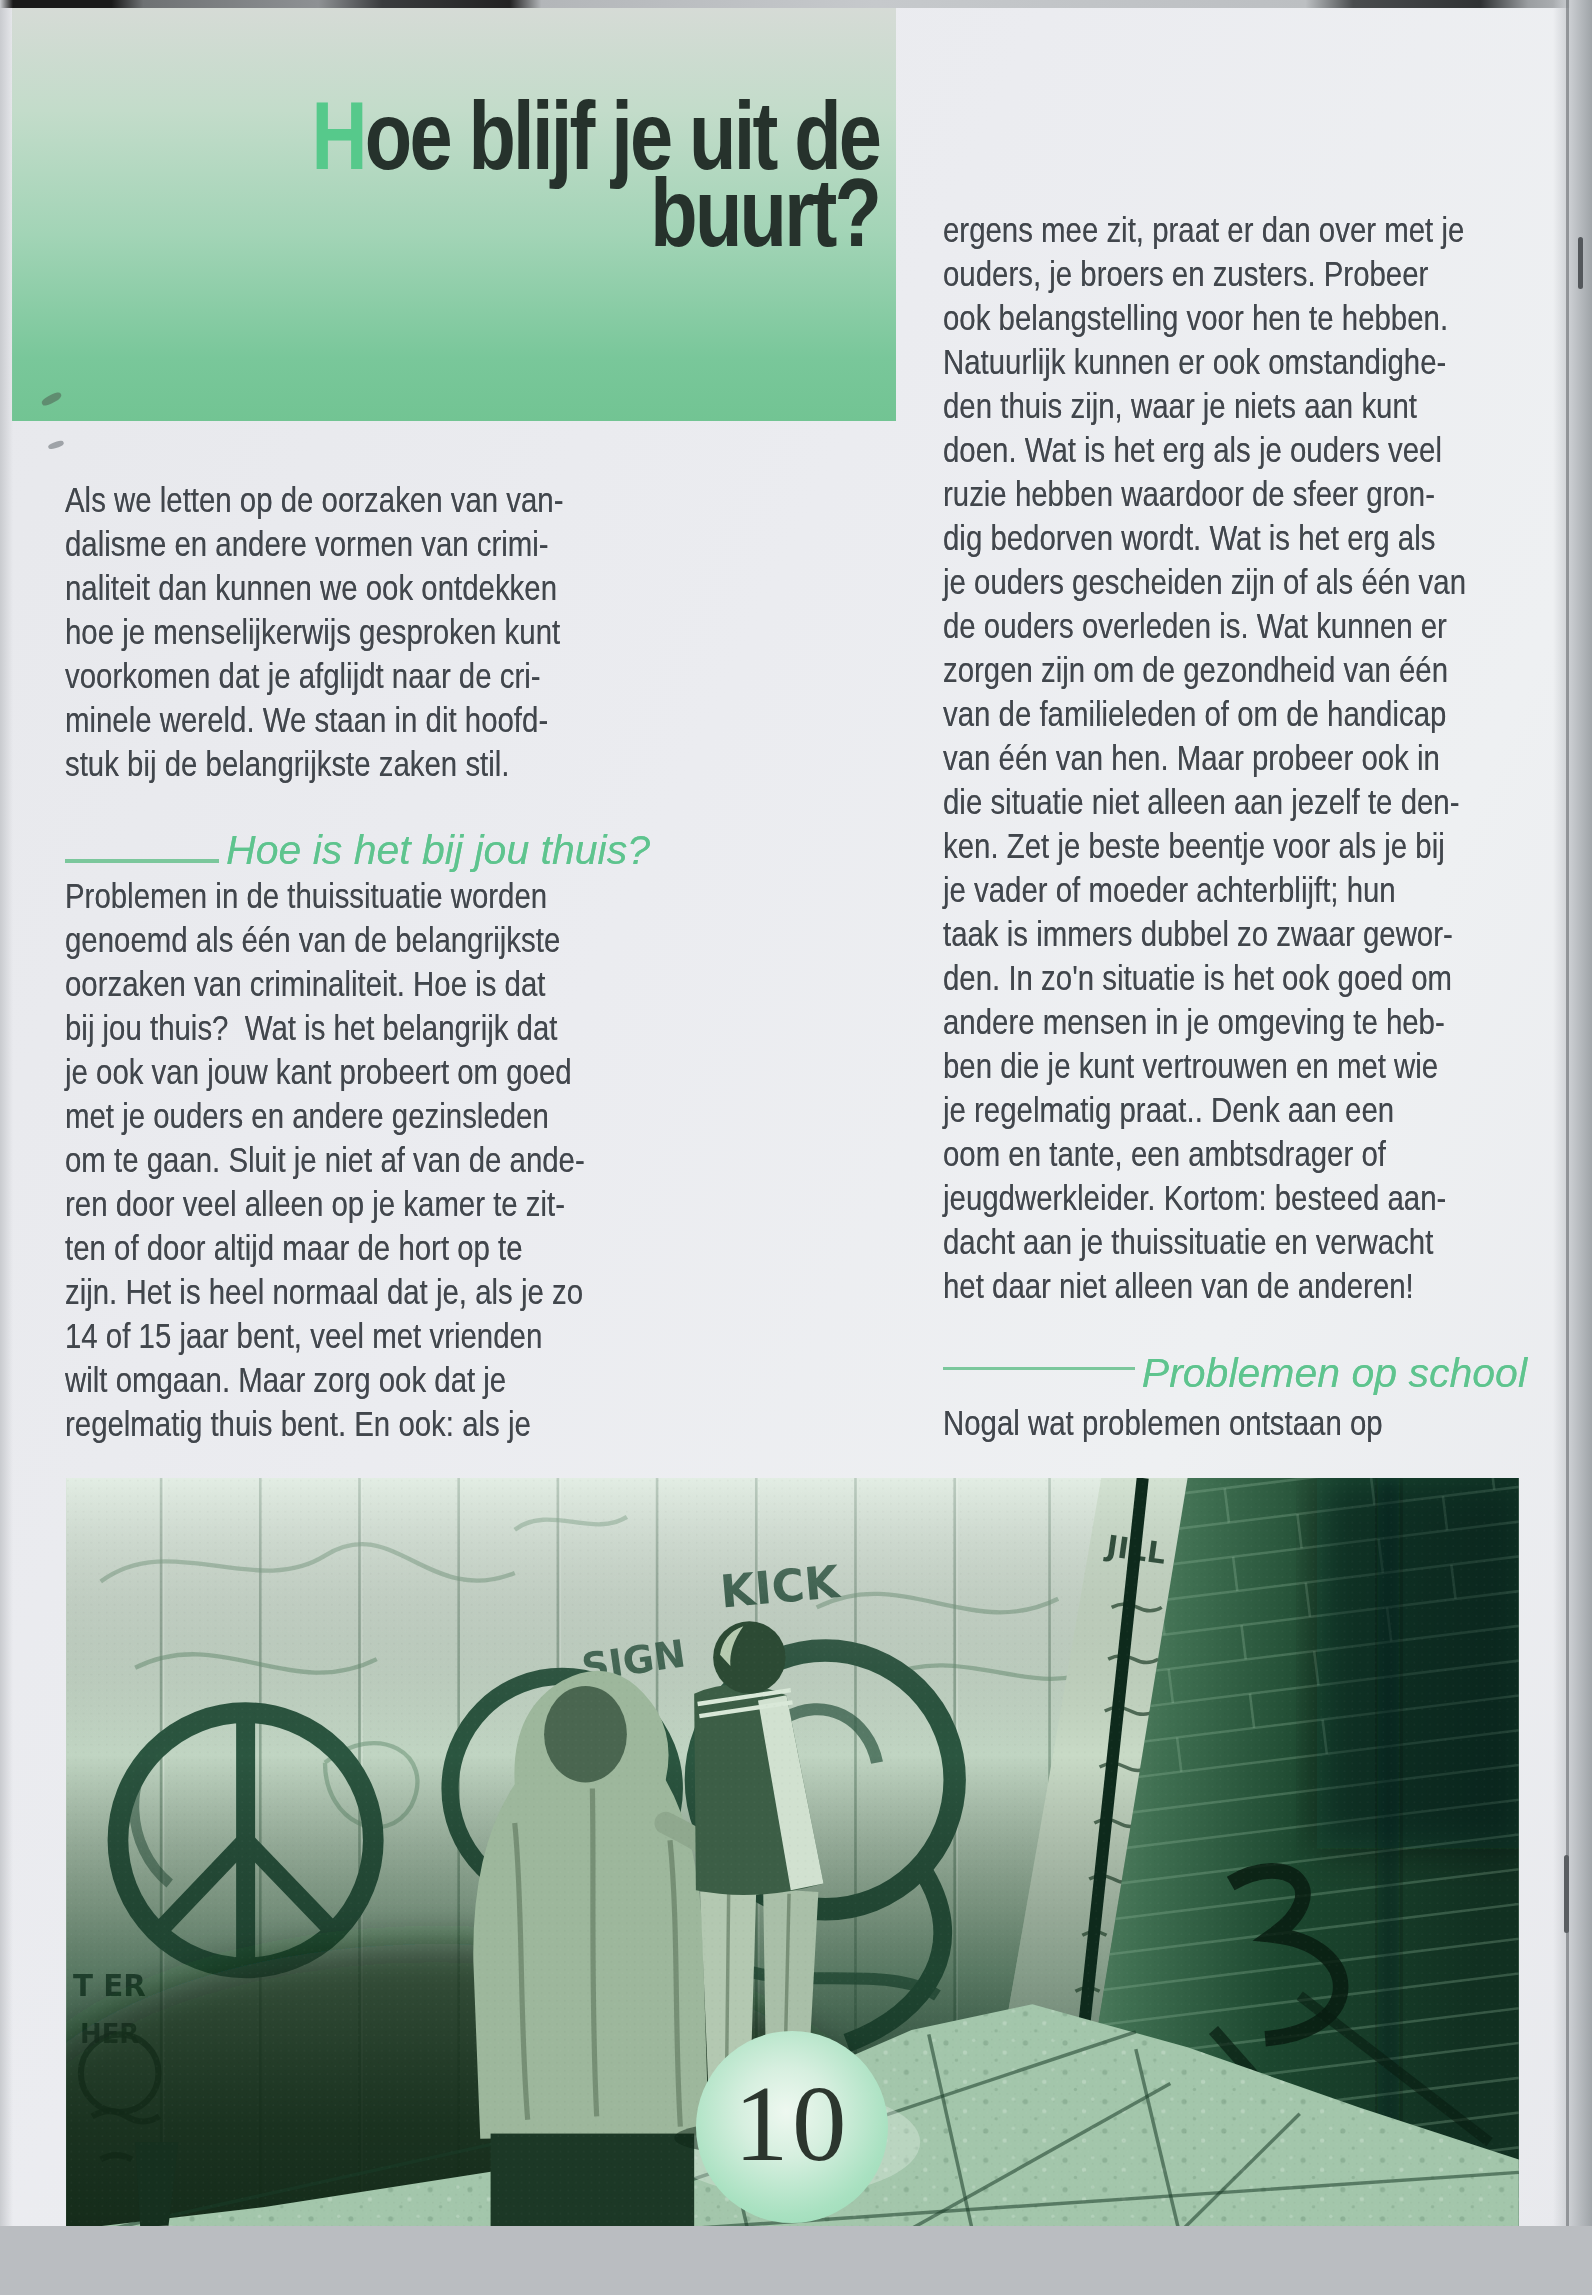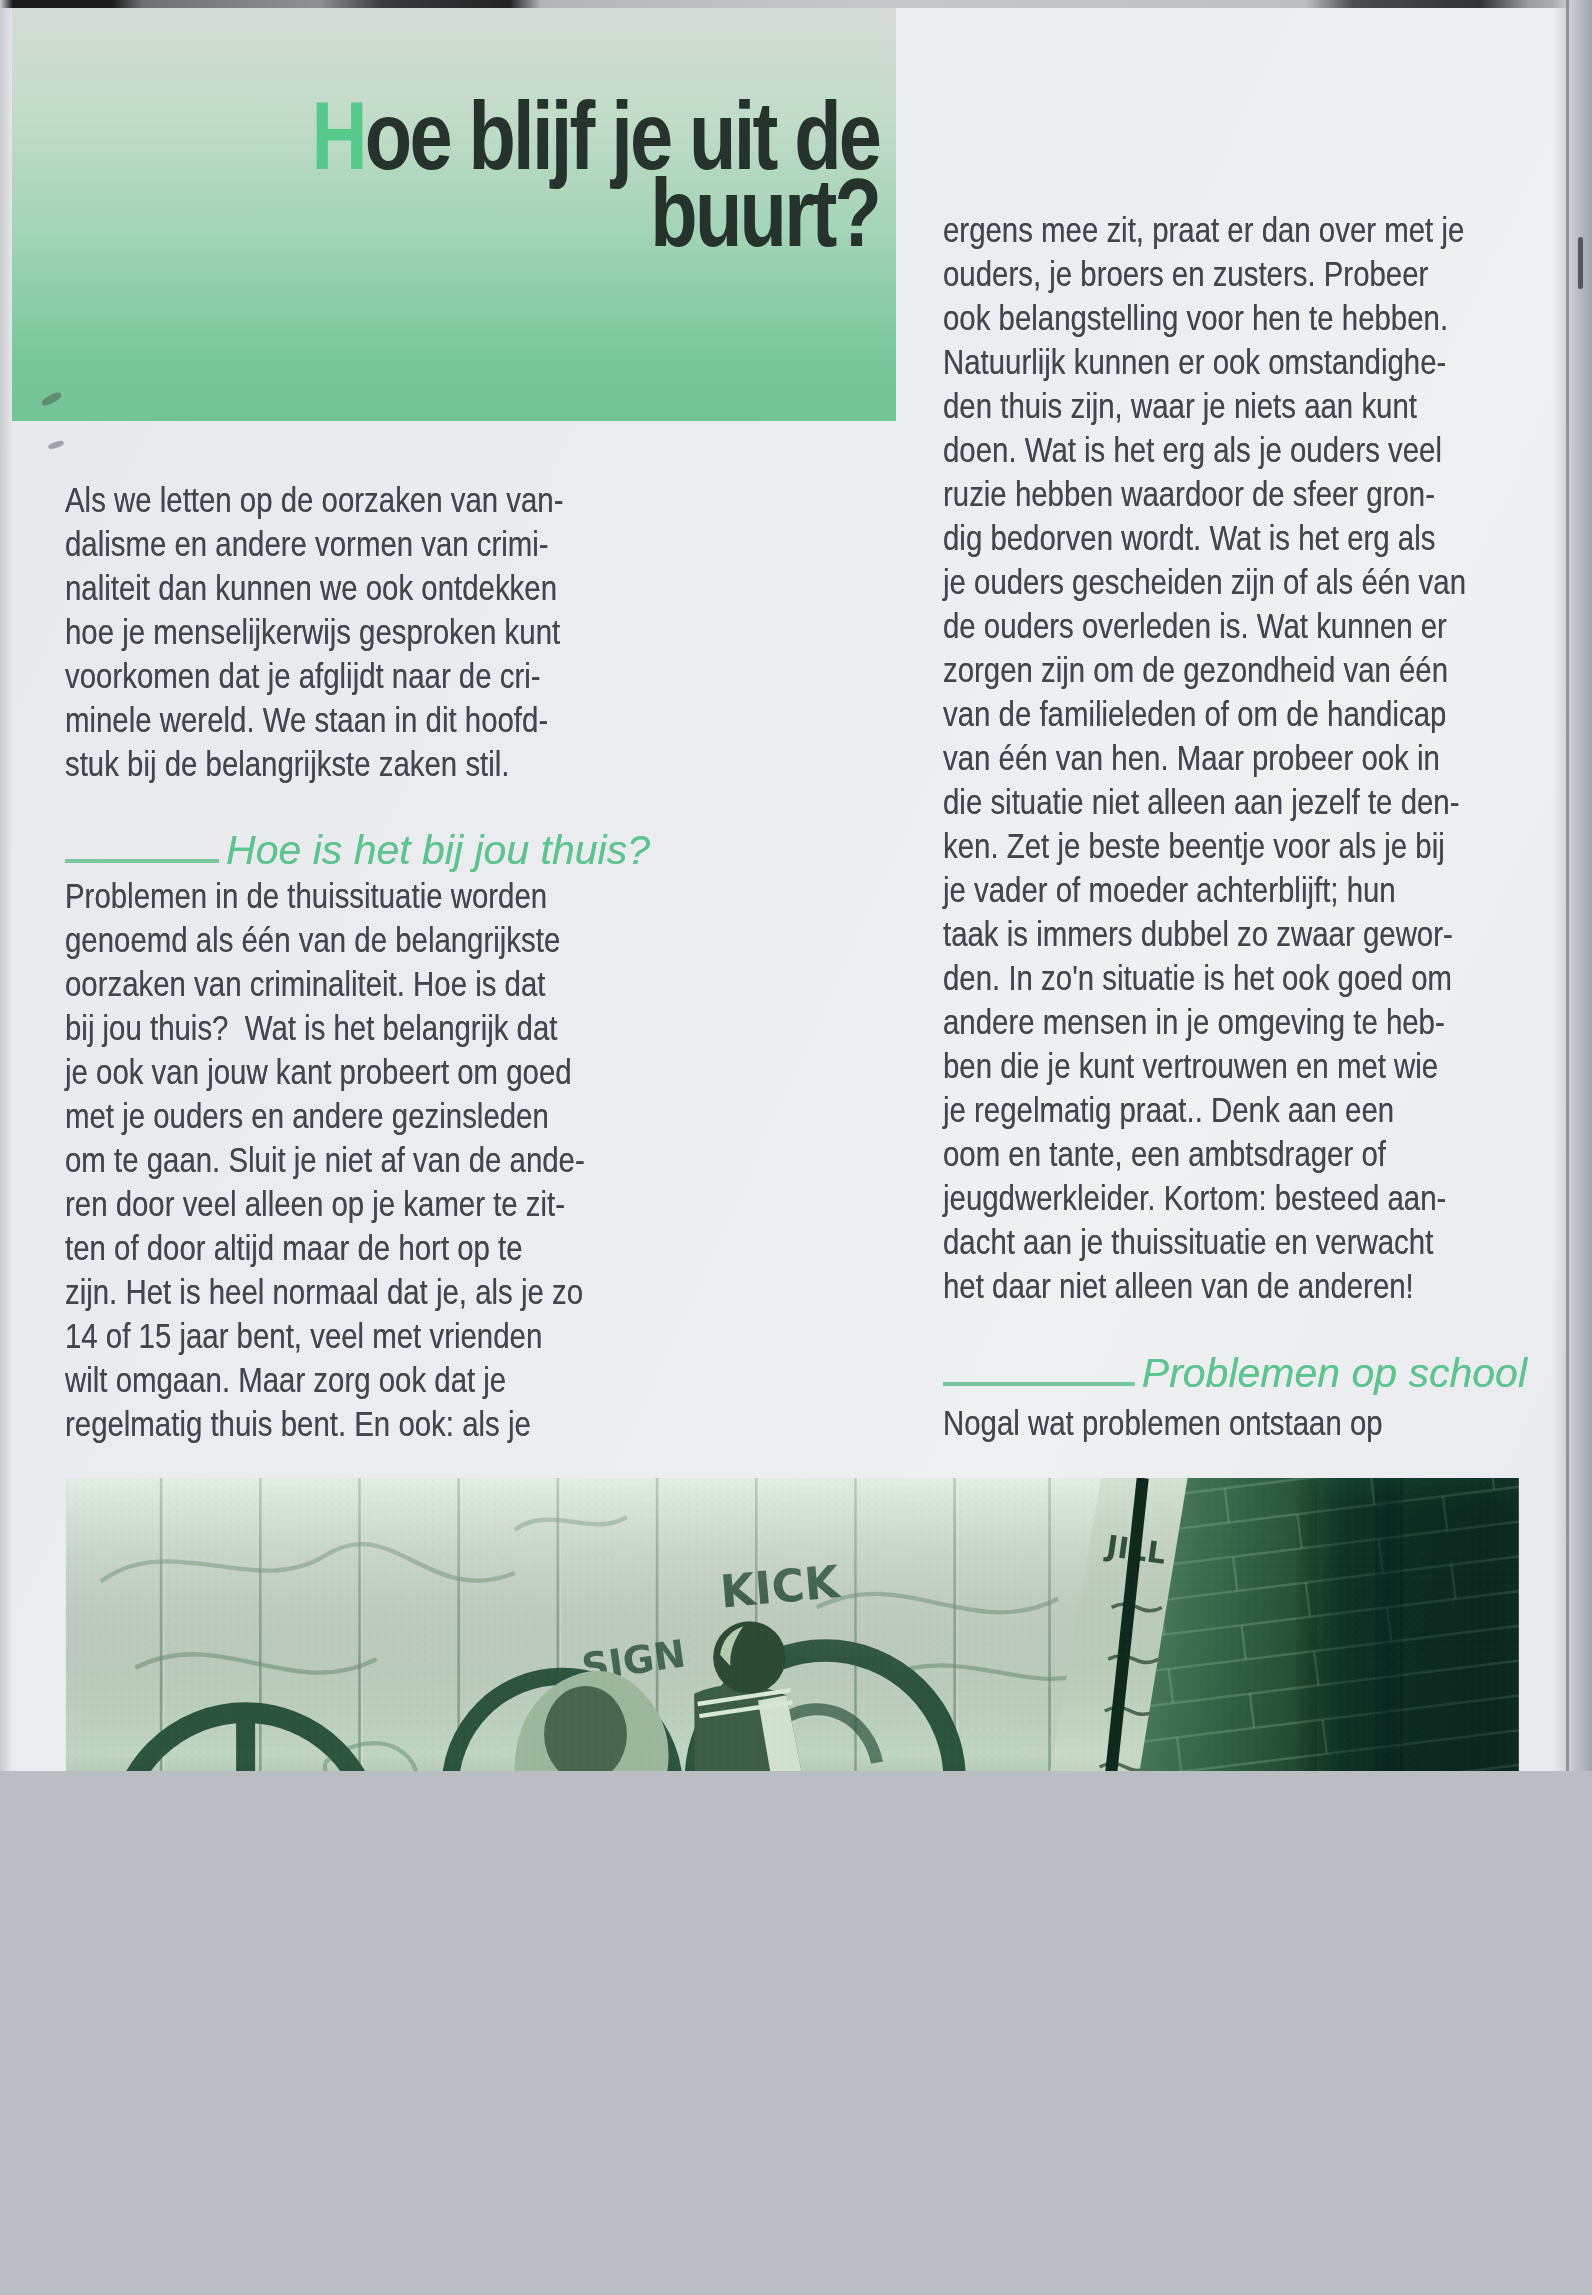--- a/index.html
+++ b/index.html
@@ -1,16 +1,16 @@
 <!DOCTYPE html>
 <html style="font-size:14px"><head>
 <meta charset="utf-8">
 <style>
   html,body{margin:0;padding:0;background:#babdc1;}
-  #page{position:relative;width:1592px;height:1771px;overflow:hidden;
+  #page{position:relative;width:1592px;height:2226px;overflow:hidden;
         background:linear-gradient(115deg,#e7e8ec 0%,#ebecf0 40%,#eef0f2 70%,#e8e9ed 100%);
         font-family:"Liberation Sans",sans-serif;}
   
   .top-bar{position:absolute;left:0;top:0;width:1592px;height:7.8px;
      background:linear-gradient(90deg,#1a1a1a 0%,#1a1a1a 7%,#6e7173 9%,#8e9194 20%,#3a3c3e 24%,#222 32%,#b3b6b9 34%,#c6c9cc 55%,#bcbfc2 82%,#4a4d4f 85%,#303234 93%,#9b9ea1 96%,#c0c3c6 100%);}
   .bottom-bar{position:absolute;left:0;top:2273px;width:1592px;height:22.4px;background:#0b0d0b;
      background-image:repeating-linear-gradient(97deg,rgba(255,255,255,0) 0 33px,rgba(255,255,255,.08) 33px 35px);}
   .right-edge{position:absolute;top:0;left:1553px;width:39px;height:2295px;
      background:linear-gradient(90deg,rgba(210,213,216,0) 0%,#c9ccd0 45%,#9fa4a8 100%);}
   .edge-line{position:absolute;top:0;left:1566px;width:2.6px;height:2295px;background:rgba(70,75,80,.45);}
@@ -109,21 +109,21 @@
 taak is immers dubbel zo zwaar gewor-
 den. In zo'n situatie is het ook goed om
 andere mensen in je omgeving te heb-
 ben die je kunt vertrouwen en met wie
 je regelmatig praat.. Denk aan een
 oom en tante, een ambtsdrager of
 jeugdwerkleider. Kortom: besteed aan-
 dacht aan je thuissituatie en verwacht
 het daar niet alleen van de anderen!</div>
 
-  <div class="section-heading" style="left:943px;top:1351px;width:584px;">
+  <div class="section-heading" style="left:943px;top:1351px;width:584px;align-items:center;">
     <span class="rule"></span>
     <span class="htxt">Problemen op school</span>
   </div>
 
   <div class="body-text" style="left:943px;top:1401px;">Nogal wat problemen ontstaan op</div>
 
   <div class="photo">
   <svg width="1453" height="791" viewBox="0 0 1684 917">
     <defs>
       <linearGradient id="wallFade" x1="0" y1="0" x2="0" y2="1">

